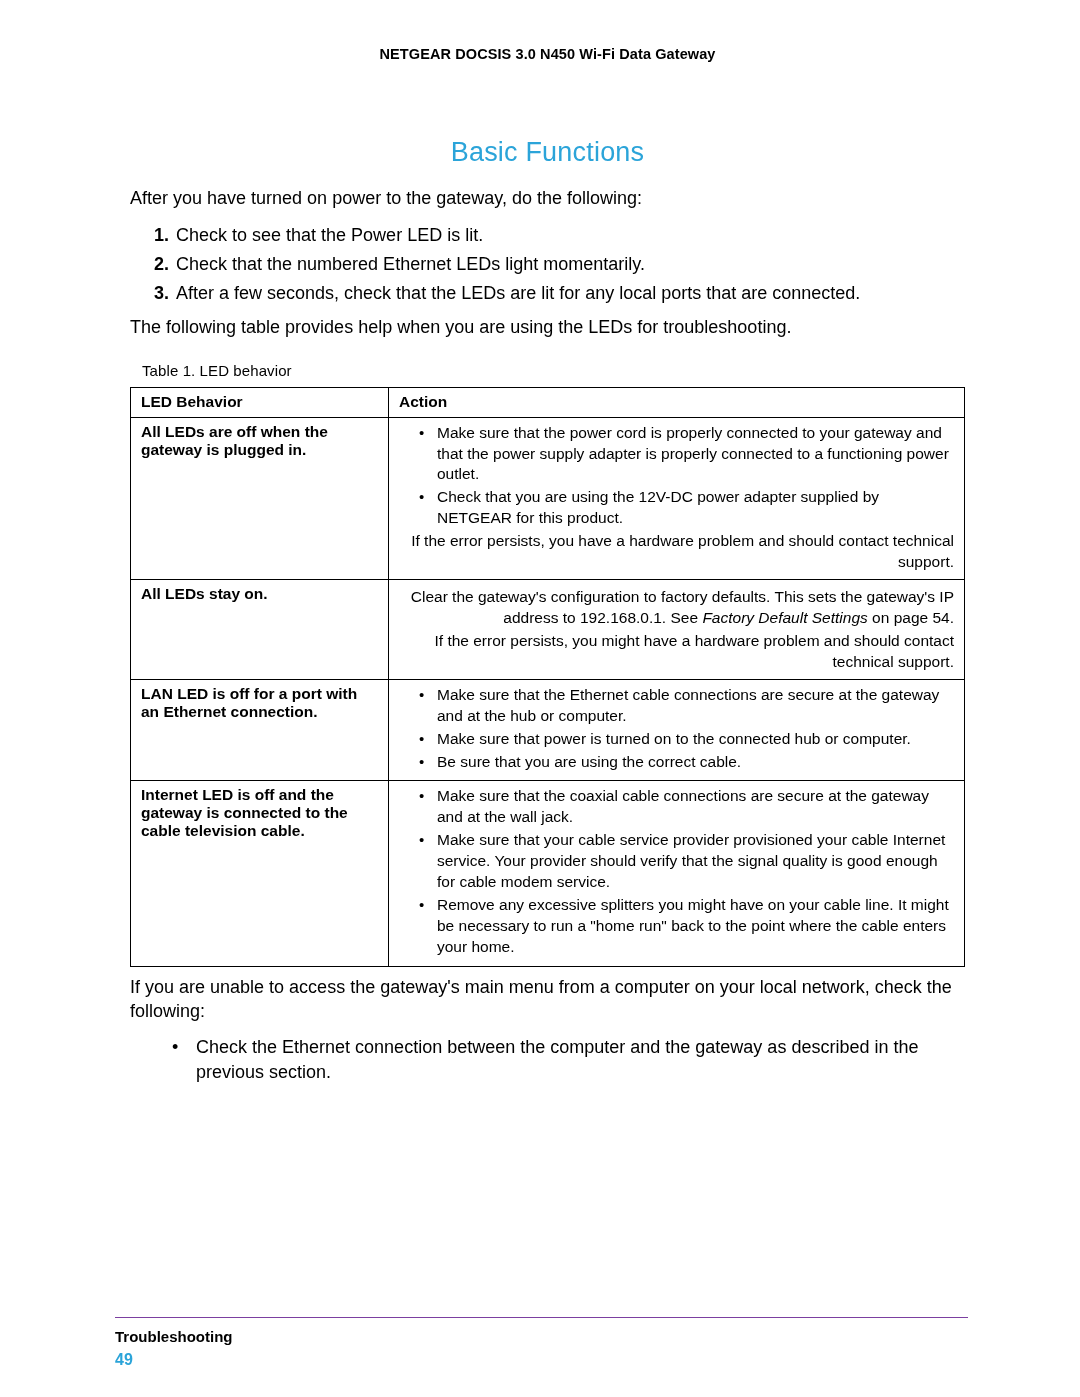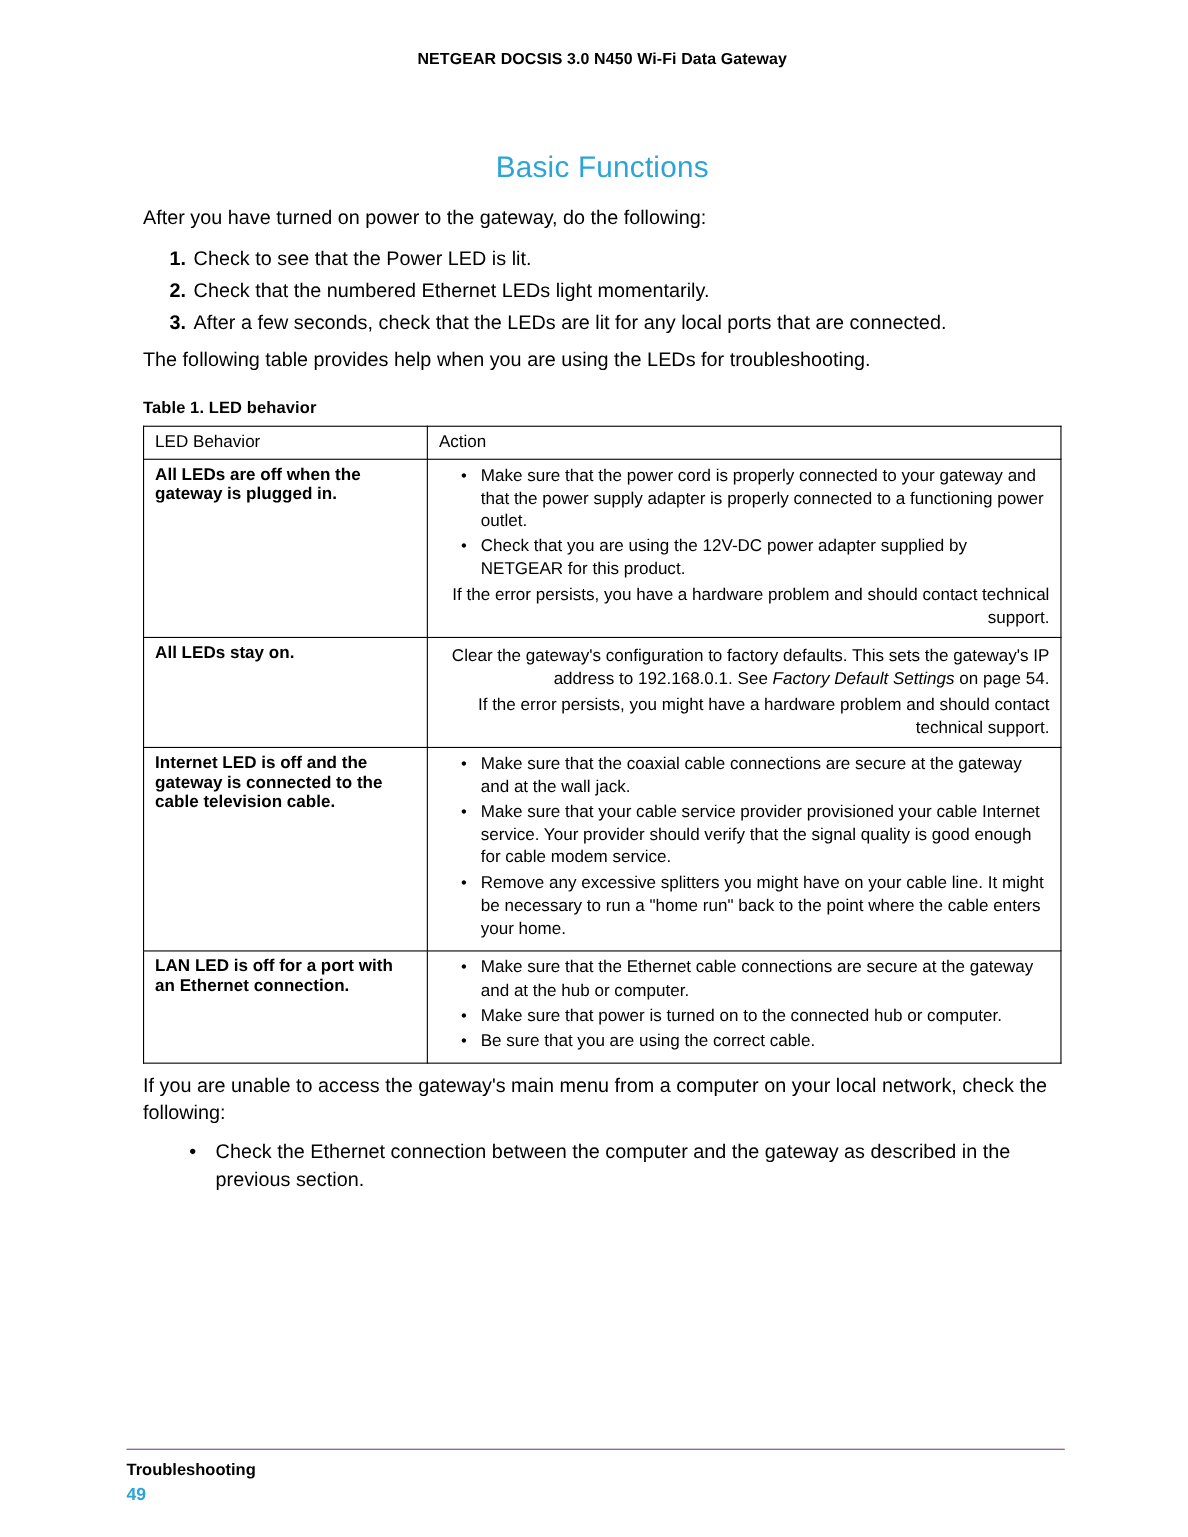--- a/index.html
+++ b/index.html
@@ -42,38 +42,39 @@
     ol.steps {
       font-size: 18px;
       margin: 4px 0 8px 0;
       padding-left: 44px;
       line-height: 1.5;
     }
     ol.steps li { padding-left: 2px; margin-bottom: 2px; }
     ol.steps li::marker { font-weight: bold; }
     .table-caption {
       font-size: 15px;
-      font-weight: bold;
+      font-weight: normal;
       margin-top: 22px;
       margin-bottom: 8px;
       letter-spacing: 0.1px;
+      margin-left: 12px;
     }
     table.led {
       border-collapse: collapse;
       width: 100%;
       font-size: 15.5px;
     }
     table.led th, table.led td {
       border: 1px solid #000;
       padding: 5px 10px 6px 10px;
       vertical-align: top;
       text-align: left;
     }
     table.led th {
-      font-weight: normal;
+      font-weight: bold;
       background: #fff;
     }
     table.led td.col1 { width: 237px; font-weight: bold; }
     table.led ul {
       margin: 0;
       padding-left: 20px;
       list-style: none;
     }
     table.led ul li {
       position: relative;
@@ -177,39 +178,39 @@
         </td>
       </tr>
       <tr>
         <td class="col1">All LEDs stay on.</td>
         <td>
           <div class="plain"><span>Clear the gateway's configuration to factory defaults. This sets the gateway's IP address to 192.168.0.1. See </span><span class="xref">Factory Default Settings</span><span> on page 54.</span></div>
           <div class="plain">If the error persists, you might have a hardware problem and should contact technical support.</div>
         </td>
       </tr>
       <tr>
+        <td class="col1">LAN LED is off for a port with an Ethernet connection.</td>
+        <td>
+          <ul>
+            <li>Make sure that the Ethernet cable connections are secure at the gateway and at the hub or computer.</li>
+            <li>Make sure that power is turned on to the connected hub or computer.</li>
+            <li>Be sure that you are using the correct cable.</li>
+          </ul>
+        </td>
+      </tr>
+      <tr>
         <td class="col1">Internet LED is off and the gateway is connected to the cable television cable.</td>
         <td>
           <ul>
             <li>Make sure that the coaxial cable connections are secure at the gateway and at the wall jack.</li>
             <li>Make sure that your cable service provider provisioned your cable Internet service. Your provider should verify that the signal quality is good enough for cable modem service.</li>
             <li>Remove any excessive splitters you might have on your cable line. It might be necessary to run a "home run" back to the point where the cable enters your home.</li>
           </ul>
         </td>
       </tr>
-      <tr>
-        <td class="col1">LAN LED is off for a port with an Ethernet connection.</td>
-        <td>
-          <ul>
-            <li>Make sure that the Ethernet cable connections are secure at the gateway and at the hub or computer.</li>
-            <li>Make sure that power is turned on to the connected hub or computer.</li>
-            <li>Be sure that you are using the correct cable.</li>
-          </ul>
-        </td>
-      </tr>
     </tbody>
   </table>
 
 
   <p class="body">If you are unable to access the gateway's main menu from a computer on your local network, check the following:</p>
 
   <ul class="body-bullets">
     <li>Check the Ethernet connection between the computer and the gateway as described in the previous section.</li>
   </ul>
 </div>

